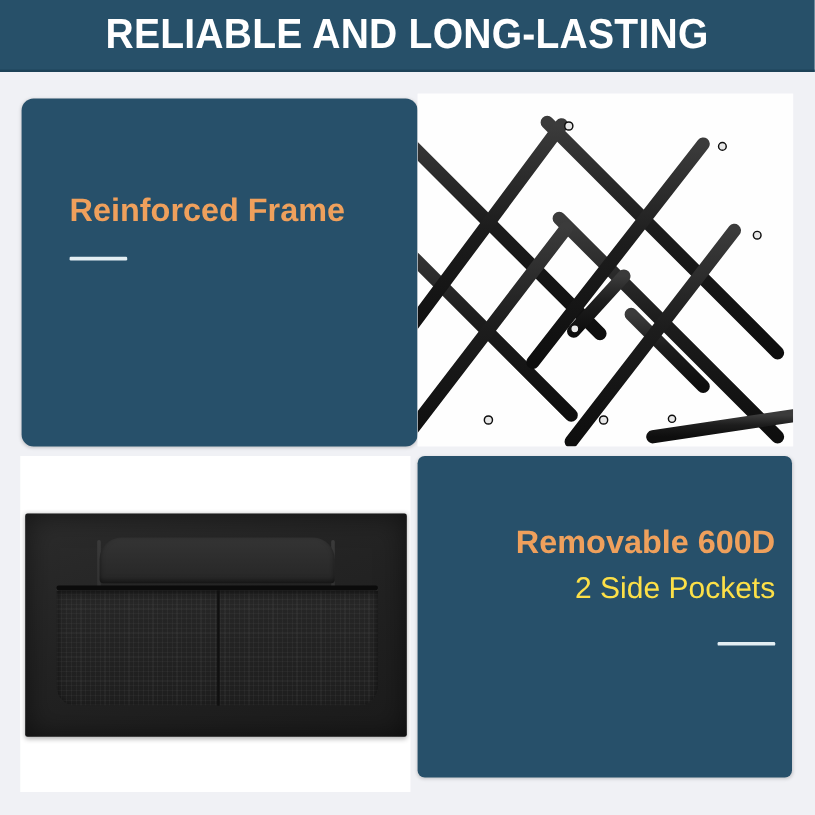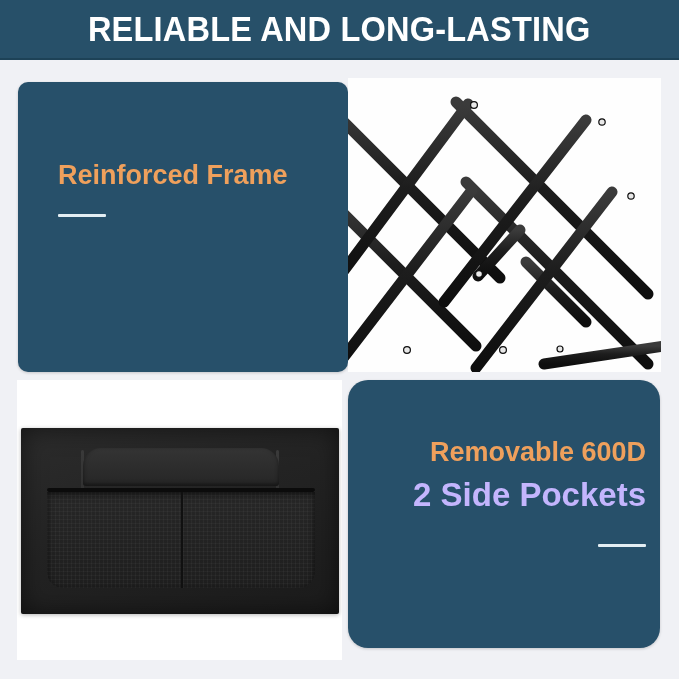--- a/index.html
+++ b/index.html
@@ -59,21 +59,21 @@
   .panel-bl {
     left: 17px; top: 380px;
     width: 325px; height: 280px;
     background: #ffffff;
     overflow: hidden;
   }
   .panel-br {
     left: 348px; top: 380px;
     width: 312px; height: 268px;
     background: #27506a;
-    border-radius: 20px;
+    border-radius: 6px;
     box-shadow: 0 1px 3px rgba(0,0,0,0.18);
   }
 
   
   .card-text-left {
     position: absolute;
     left: 40px;
     top: 78px;
     width: 270px;
     text-align: left;
@@ -86,23 +86,23 @@
     text-align: right;
   }
   .headline {
     color: #efa05c;
     font-size: 27px;
     font-weight: bold;
     line-height: 1.17;
     margin: 0;
   }
   .subline {
-    color: #c4b5fd;
-    font-size: 33px;
-    font-weight: bold;
+    color: #fde047;
+    font-size: 25px;
+    font-weight: normal;
     line-height: 1.2;
     margin: 6px 0 0 0;
   }
   .rule {
     height: 3px;
     width: 48px;
     background: #e3eef3;
     border-radius: 1px;
     margin-top: 22px;
   }

